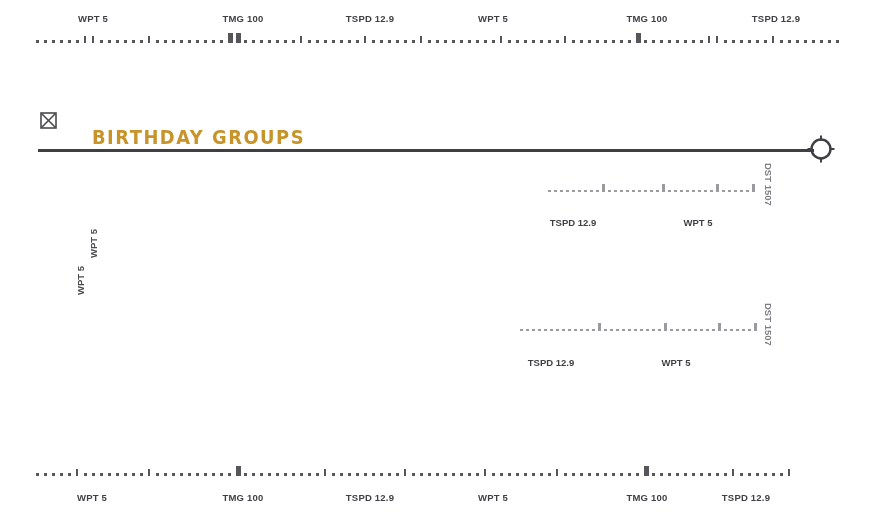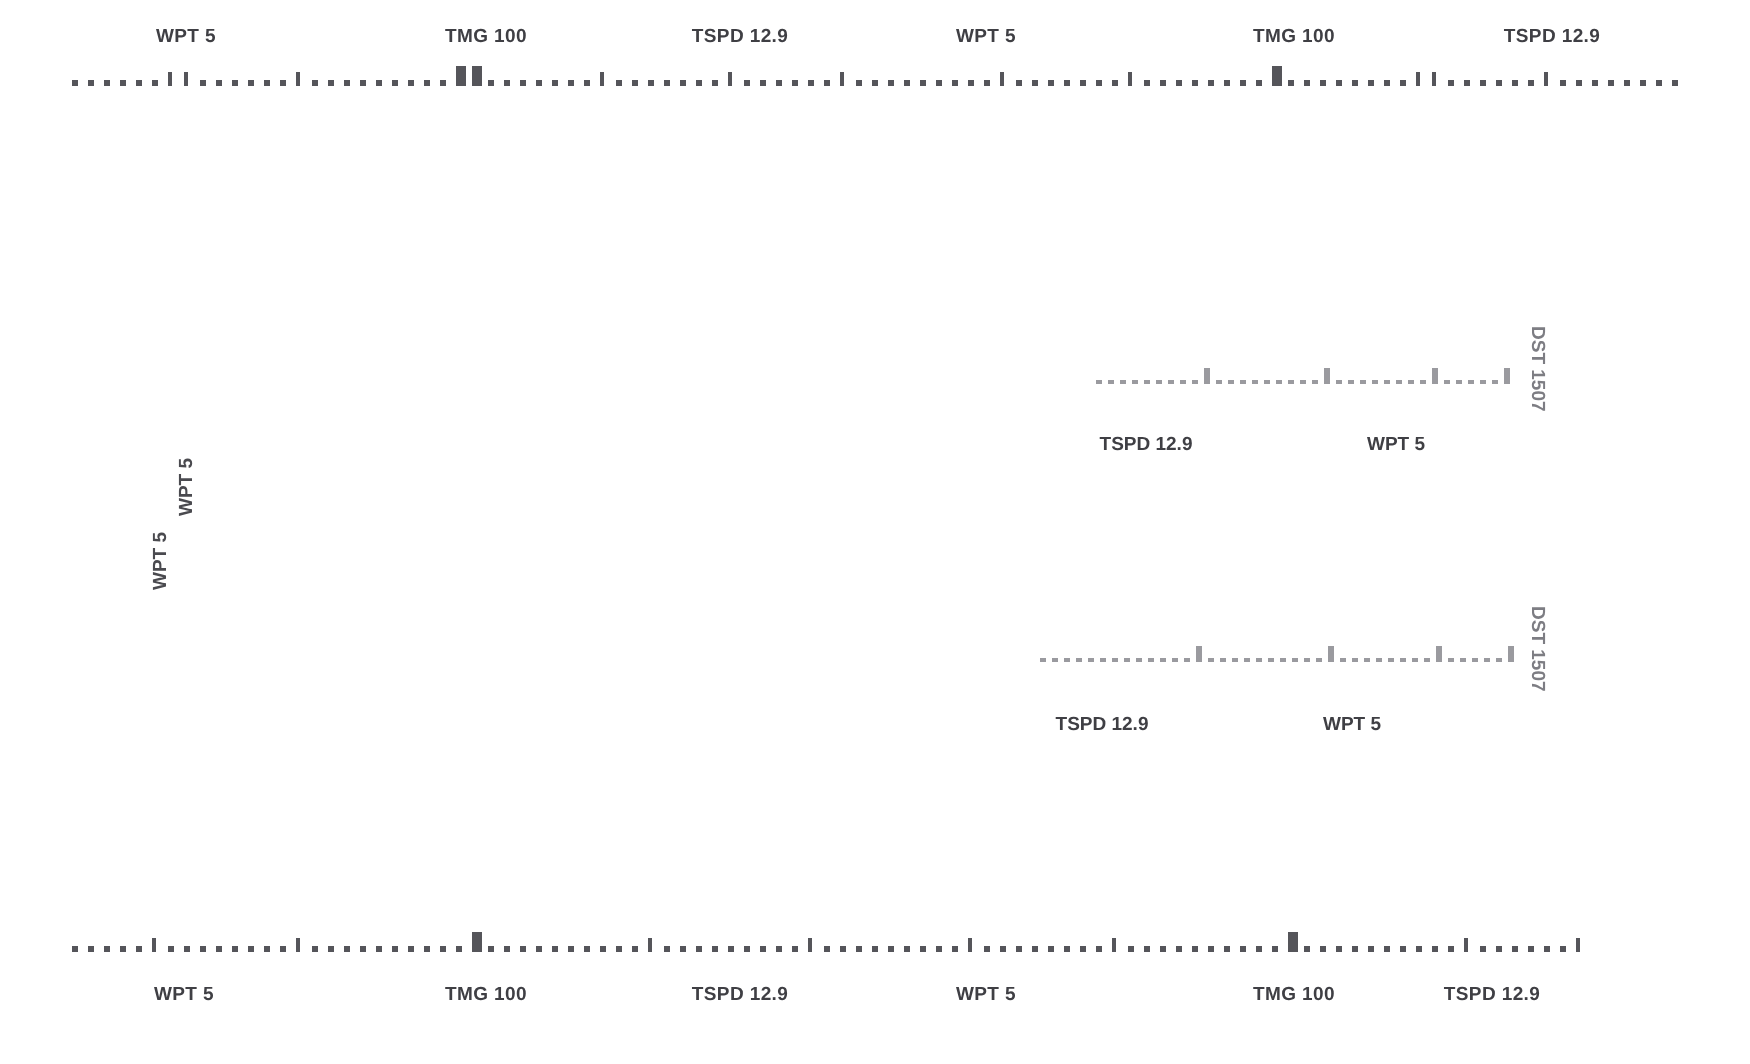--- a/index.html
+++ b/index.html
@@ -236,20 +236,43 @@
       <span class="dot" style="left: 780px; width: 3px; height: 3px;"></span>
       <span class="dot" style="left: 788px; width: 3px; height: 3px;"></span>
       <span class="dot" style="left: 796px; width: 3px; height: 3px;"></span>
       <span class="dot" style="left: 804px; width: 3px; height: 3px;"></span>
       <span class="dot" style="left: 812px; width: 3px; height: 3px;"></span>
       <span class="dot" style="left: 820px; width: 3px; height: 3px;"></span>
       <span class="dot" style="left: 828px; width: 3px; height: 3px;"></span>
       <span class="dot" style="left: 836px; width: 3px; height: 3px;"></span>
     </div>
 
+  <div class="header">
+    <span class="xbox-icon">
+      <svg width="17" height="17" viewBox="0 0 17 17">
+        <rect x="1" y="1" width="15" height="15" fill="none" stroke="#4a4a4f" stroke-width="1.6"></rect>
+        <line x1="1.5" y1="1.5" x2="15.5" y2="15.5" stroke="#4a4a4f" stroke-width="1.6"></line>
+        <line x1="15.5" y1="1.5" x2="1.5" y2="15.5" stroke="#4a4a4f" stroke-width="1.6"></line>
+      </svg>
+    </span>
+
+    <div class="title">BIRTHDAY GROUPS</div>
+
+    <div class="title-rule"></div>
+
+    <span class="target-icon">
+      <svg width="30" height="30" viewBox="0 0 30 30">
+        <circle cx="15" cy="15" r="9.5" fill="none" stroke="#3f3f44" stroke-width="2.4"></circle>
+        <line x1="15" y1="1.5" x2="15" y2="6.5" stroke="#3f3f44" stroke-width="2"></line>
+        <line x1="15" y1="23.5" x2="15" y2="28.5" stroke="#3f3f44" stroke-width="2"></line>
+        <line x1="1.5" y1="15" x2="6.5" y2="15" stroke="#3f3f44" stroke-width="2"></line>
+        <line x1="23.5" y1="15" x2="28.5" y2="15" stroke="#3f3f44" stroke-width="2"></line>
+      </svg>
+    </span>
+  </div>
 
   <div id="left-labels">
       <div class="wpt-vert" style="left: 88px; top: 258px;">WPT 5</div>
       <div class="wpt-vert" style="left: 75px; top: 295px;">WPT 5</div>
     </div>
 
   <div id="scales">
       <div class="scale-group" style="left: 0px; top: 0px;">
         <div class="scale-dots" style="left: 0px; top: 182px; width: 875px;">
           <span class="sdot" style="left: 548px; width: 2.5px; height: 2.5px;"></span>

